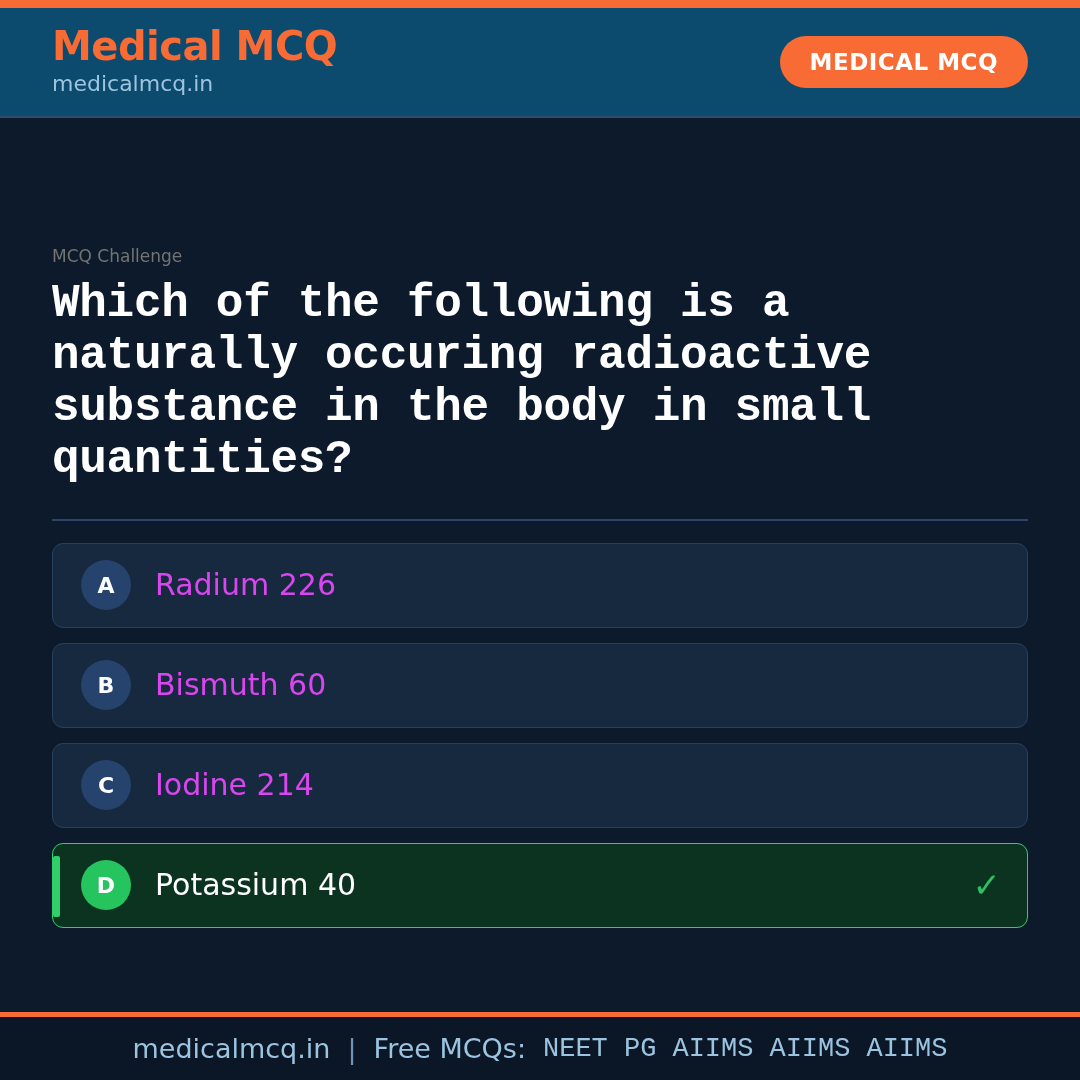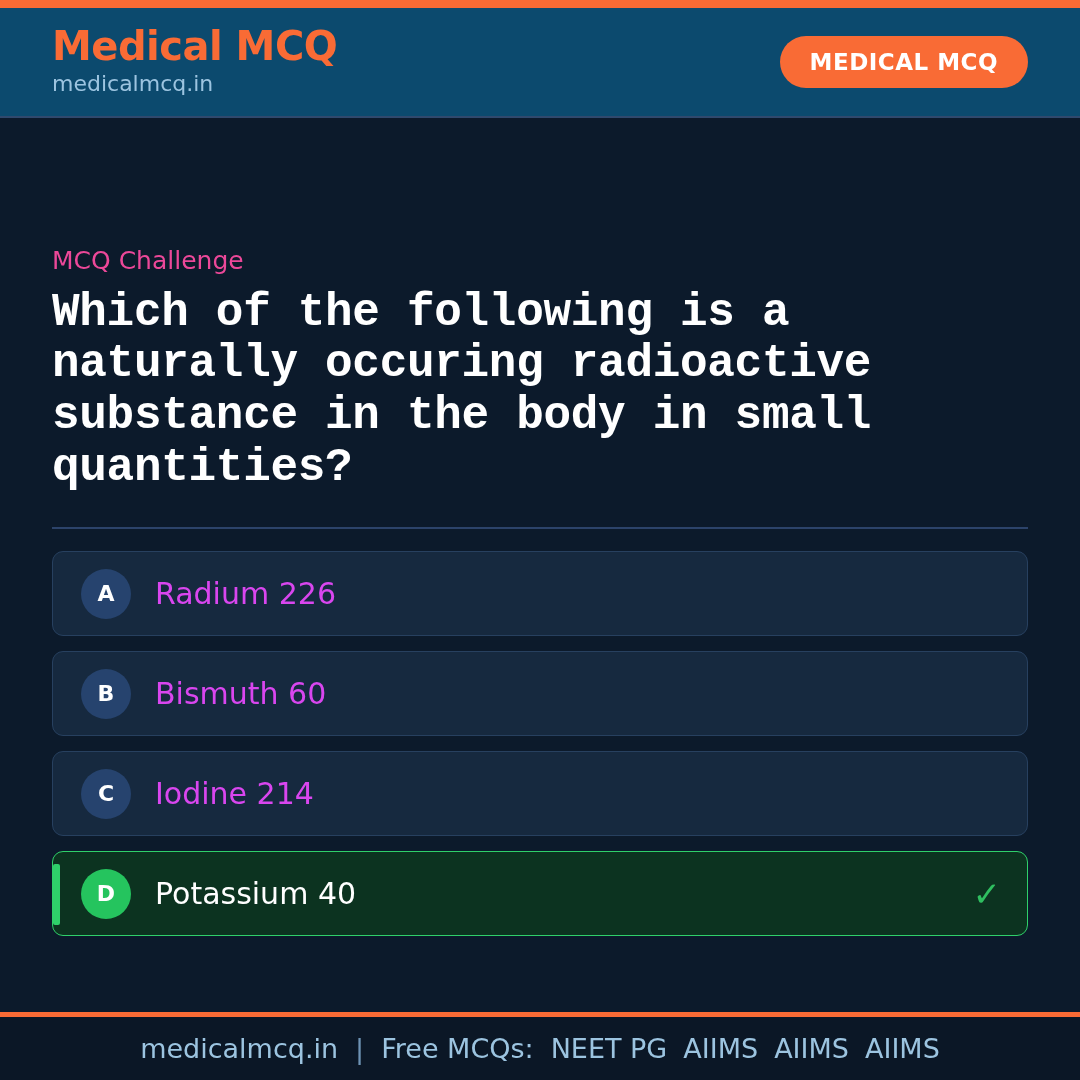--- a/index.html
+++ b/index.html
@@ -65,22 +65,22 @@
   
   .main {
     flex:1 1 auto;
     padding:0 52px;
     display:flex;
     flex-direction:column;
     justify-content:flex-start;
   }
   .kicker {
     margin-top:129px;
-    font-size:25px;
-    color:#ec4899;
+    font-size:17px;
+    color:#737373;
     line-height:1.1;
   }
   .question {
     margin-top:13px;
     font-size:46px;
     font-weight:bold;
     color:#ffffff;
     line-height:1.13;
     letter-spacing:-0.3px;
     max-width:905px;
@@ -167,21 +167,21 @@
     justify-content:center;
   }
   .footer-inner {
     display:flex;
     align-items:center;
     gap:17px;
     font-size:27px;
     color:#9cc4e0;
   }
   .footer-sep { color:#6e93b5; }
-  .footer-exams { display:flex; gap:16px; }
+  .footer-exams { display:flex; gap:16px;font-family:Liberation Mono, monospace; }
 </style>
 </head>
 <body>
 
 <div class="page">
 
   <div class="top-accent"></div>
 
   <div class="header">
     <div class="brand">

